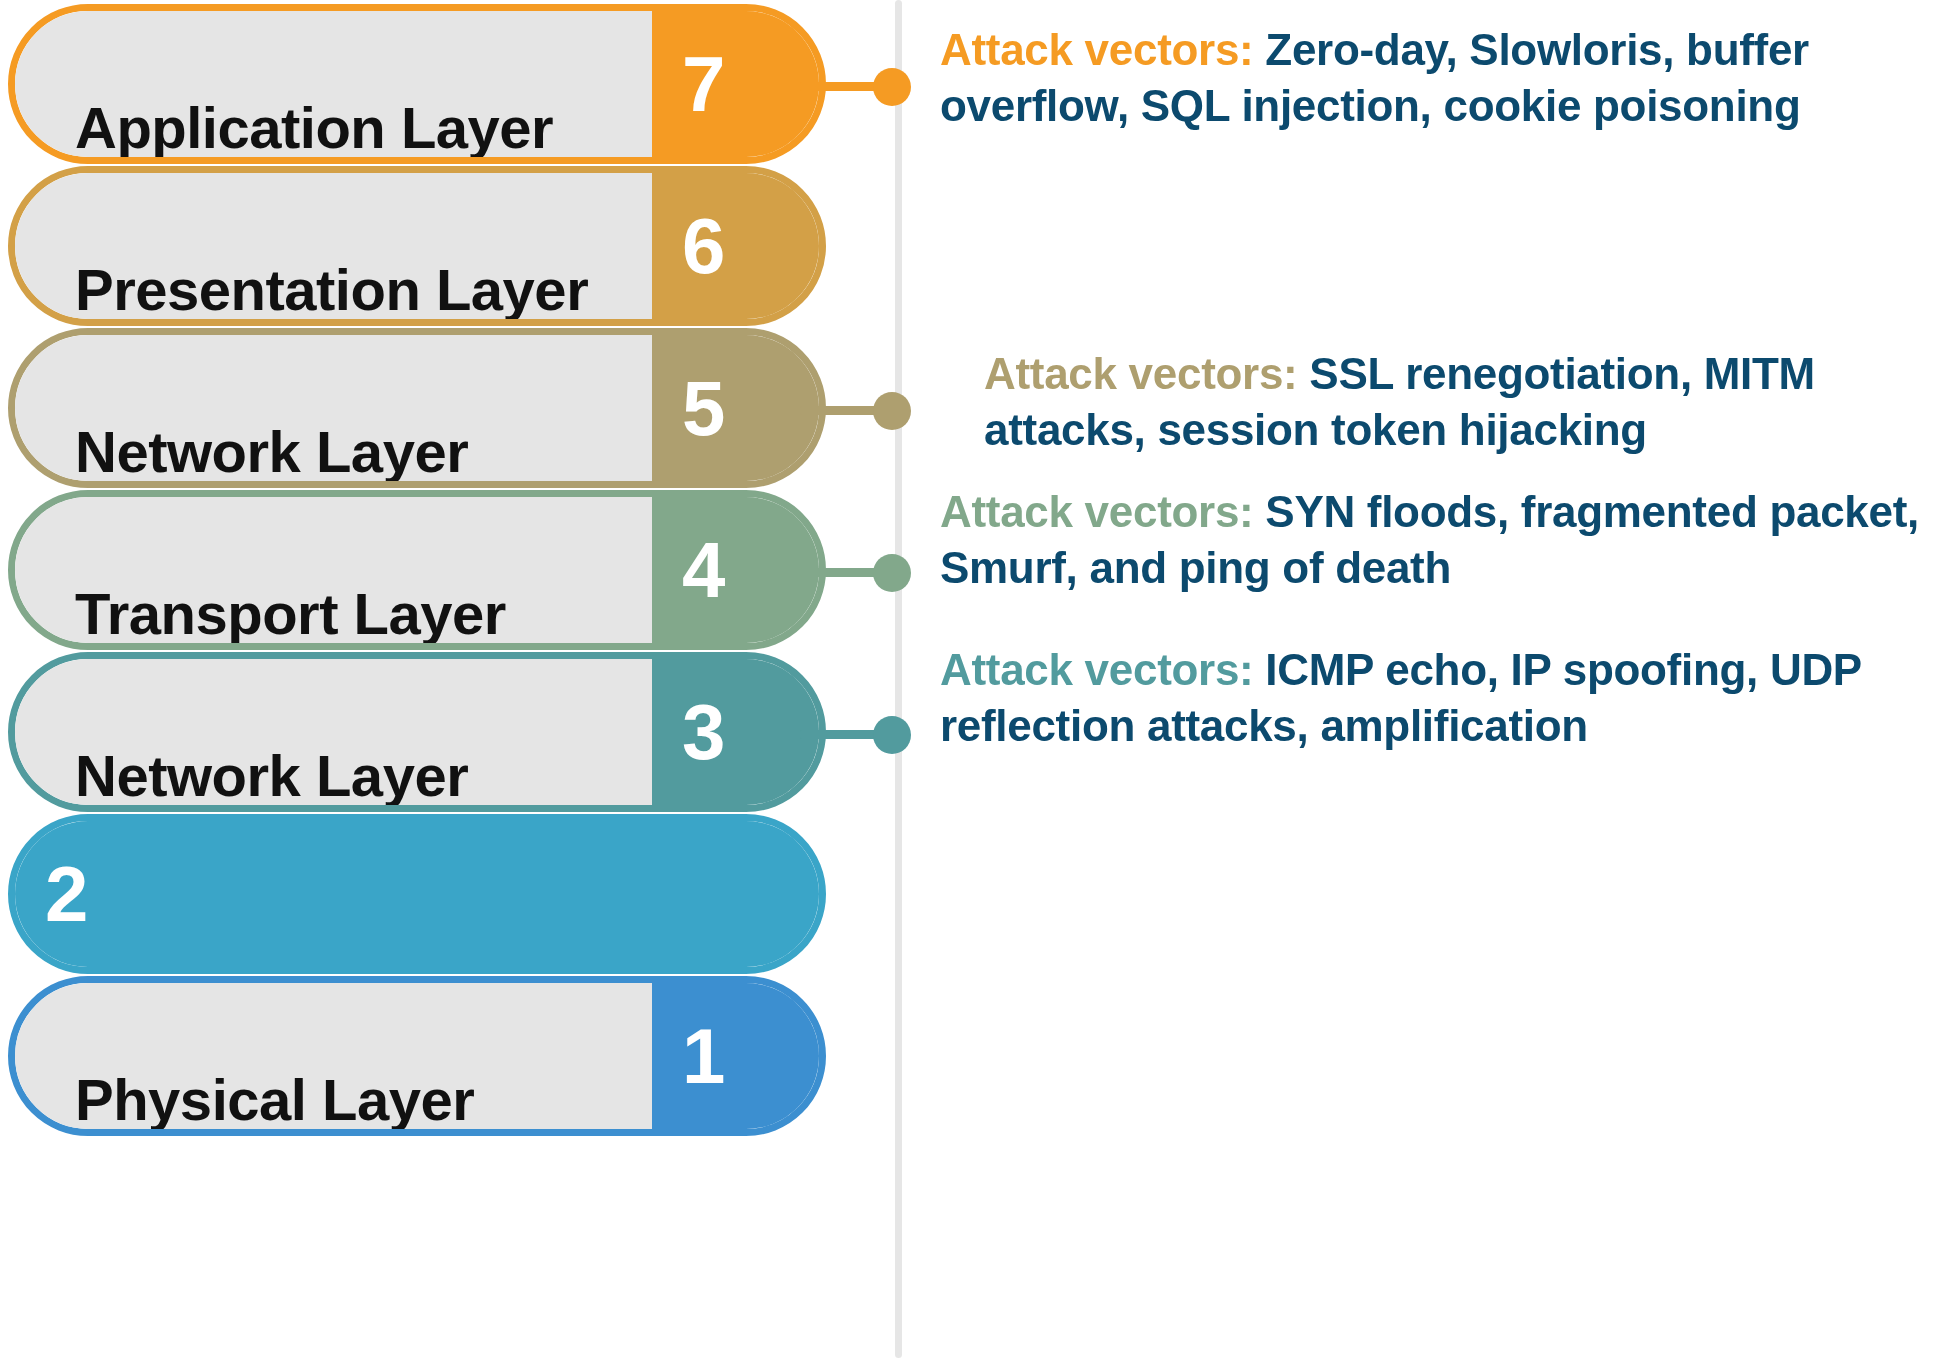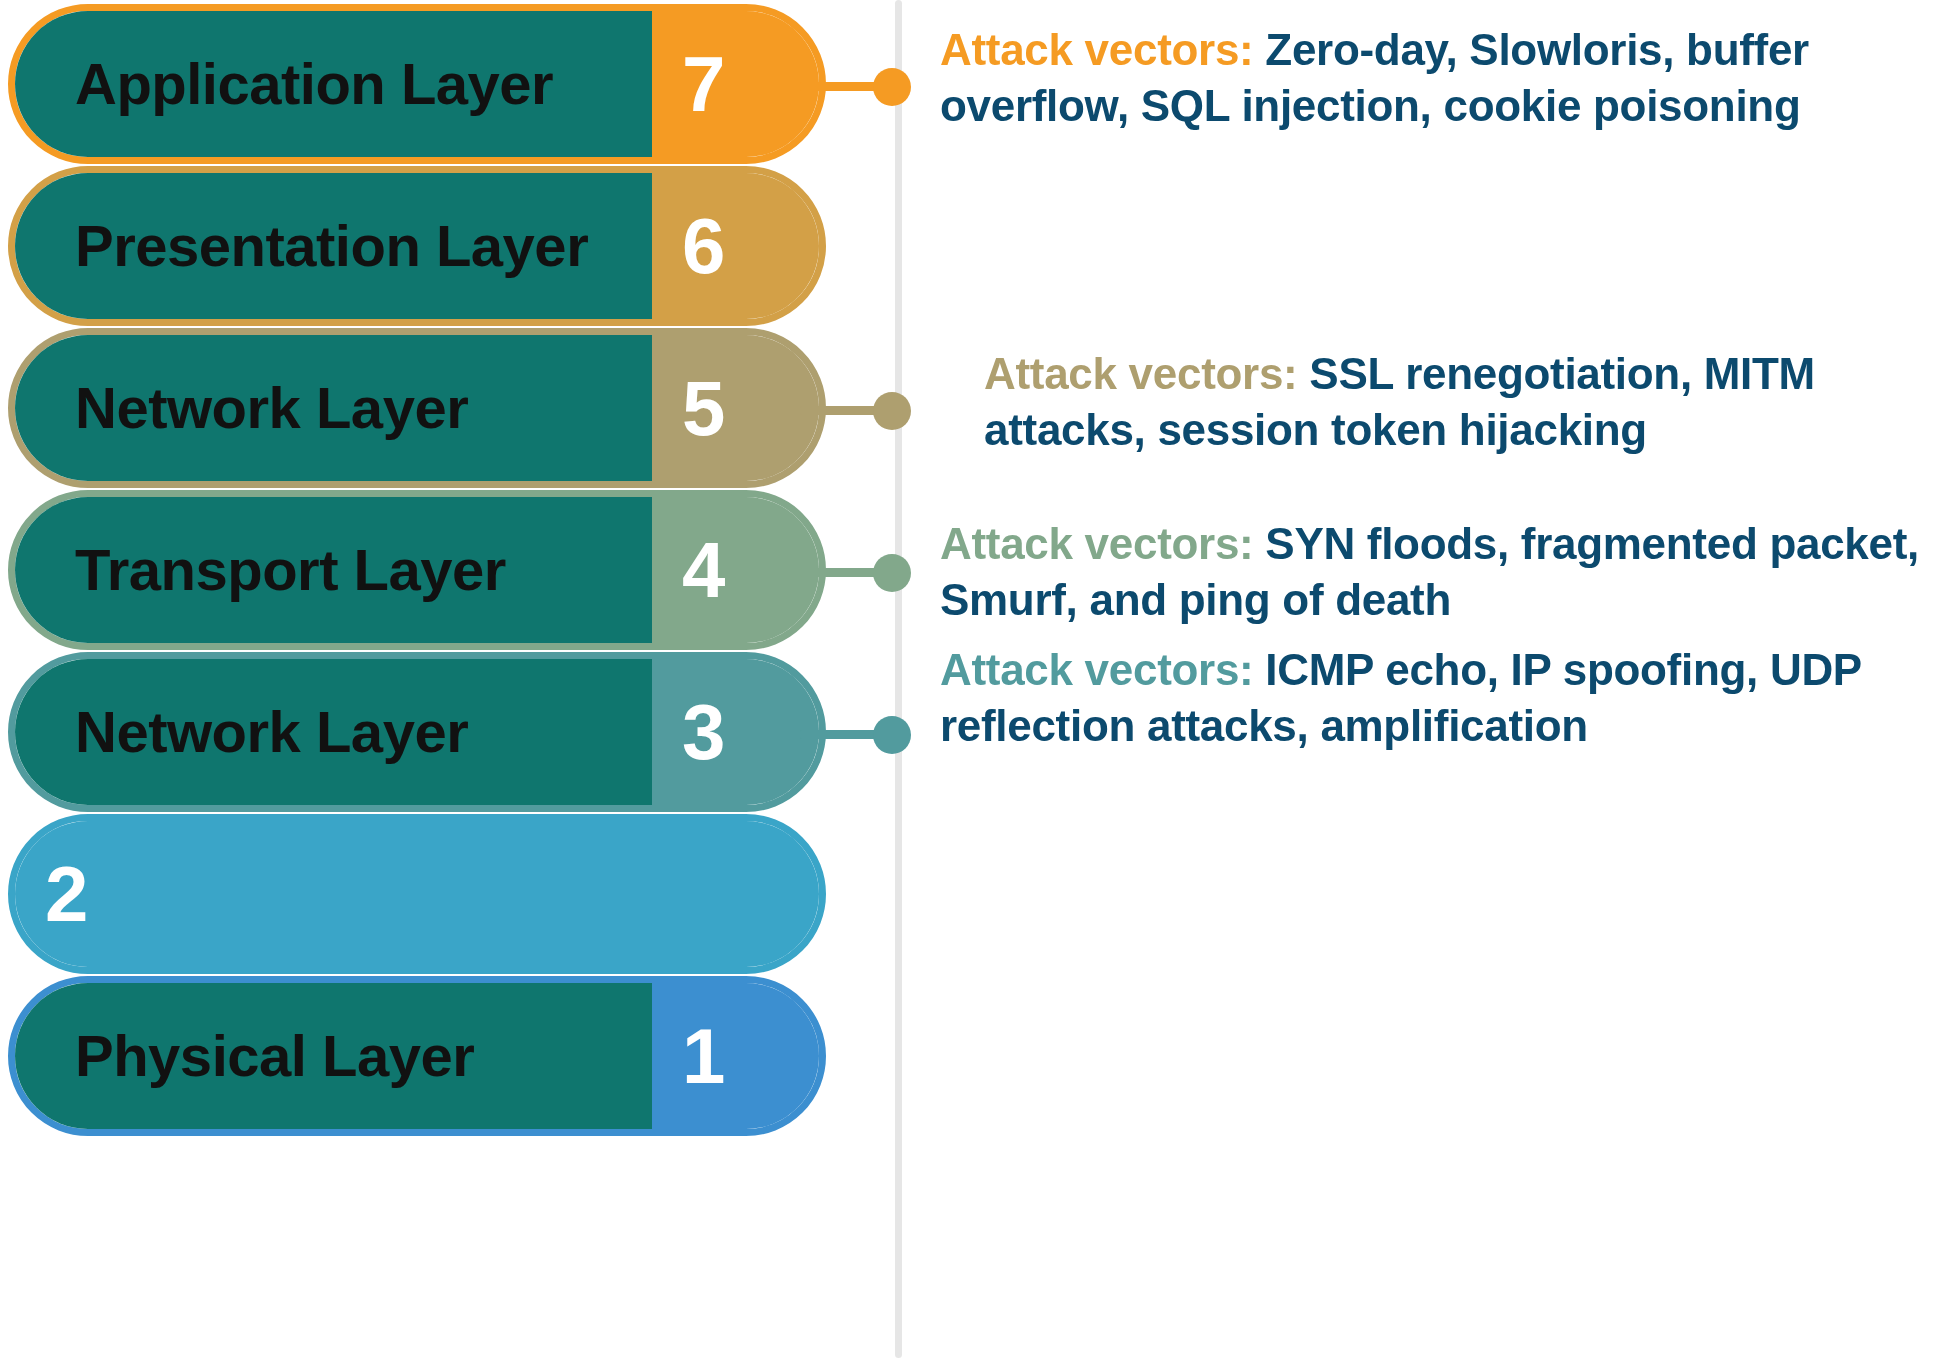--- a/index.html
+++ b/index.html
@@ -52,22 +52,22 @@
     border: 7px solid #888;
     background: #ffffff;
     overflow: hidden;
     display: flex;
     align-items: stretch;
   }
 
   .pill-label-zone {
     flex: 0 0 637px;
     display: flex;
-    align-items: center;
-    background: #0f766e;
+    align-items: flex-end;
+    background: #e5e5e5;
     box-sizing: border-box;
     padding-left: 60px;
   }
 
   .pill-label {
     font-size: 58px;
     font-weight: 700;
     color: #111111;
     letter-spacing: -0.5px;
     white-space: nowrap;
@@ -208,17 +208,17 @@
           </div>
           <div class="pill-number-zone" style="background: rgb(60, 143, 208);">
             <span class="pill-number">1</span>
           </div>
         </div>
       </div>
     </div>
   <div id="annotations-container">
       <div class="annotation" style="top: 22px;"><span class="av-label" style="color: rgb(245, 155, 35);">Attack vectors:</span> <span class="av-body">Zero-day, Slowloris, buffer overflow, SQL injection, cookie poisoning</span></div>
       <div class="annotation" style="top: 346px; margin-left: 44px;"><span class="av-label" style="color: rgb(174, 159, 111);">Attack vectors:</span> <span class="av-body">SSL renegotiation, MITM attacks, session token hijacking</span></div>
-      <div class="annotation" style="top: 516px;"><span class="av-label" style="color: rgb(130, 168, 139);">Attack vectors:</span> <span class="av-body">SYN floods, fragmented packet, Smurf, and ping of death</span></div>
+      <div class="annotation" style="top: 484px;"><span class="av-label" style="color: rgb(130, 168, 139);">Attack vectors:</span> <span class="av-body">SYN floods, fragmented packet, Smurf, and ping of death</span></div>
       <div class="annotation" style="top: 642px;"><span class="av-label" style="color: rgb(82, 155, 158);">Attack vectors:</span> <span class="av-body">ICMP echo, IP spoofing, UDP reflection attacks, amplification</span></div>
     </div>
 
 </div>
 
 </body></html>

